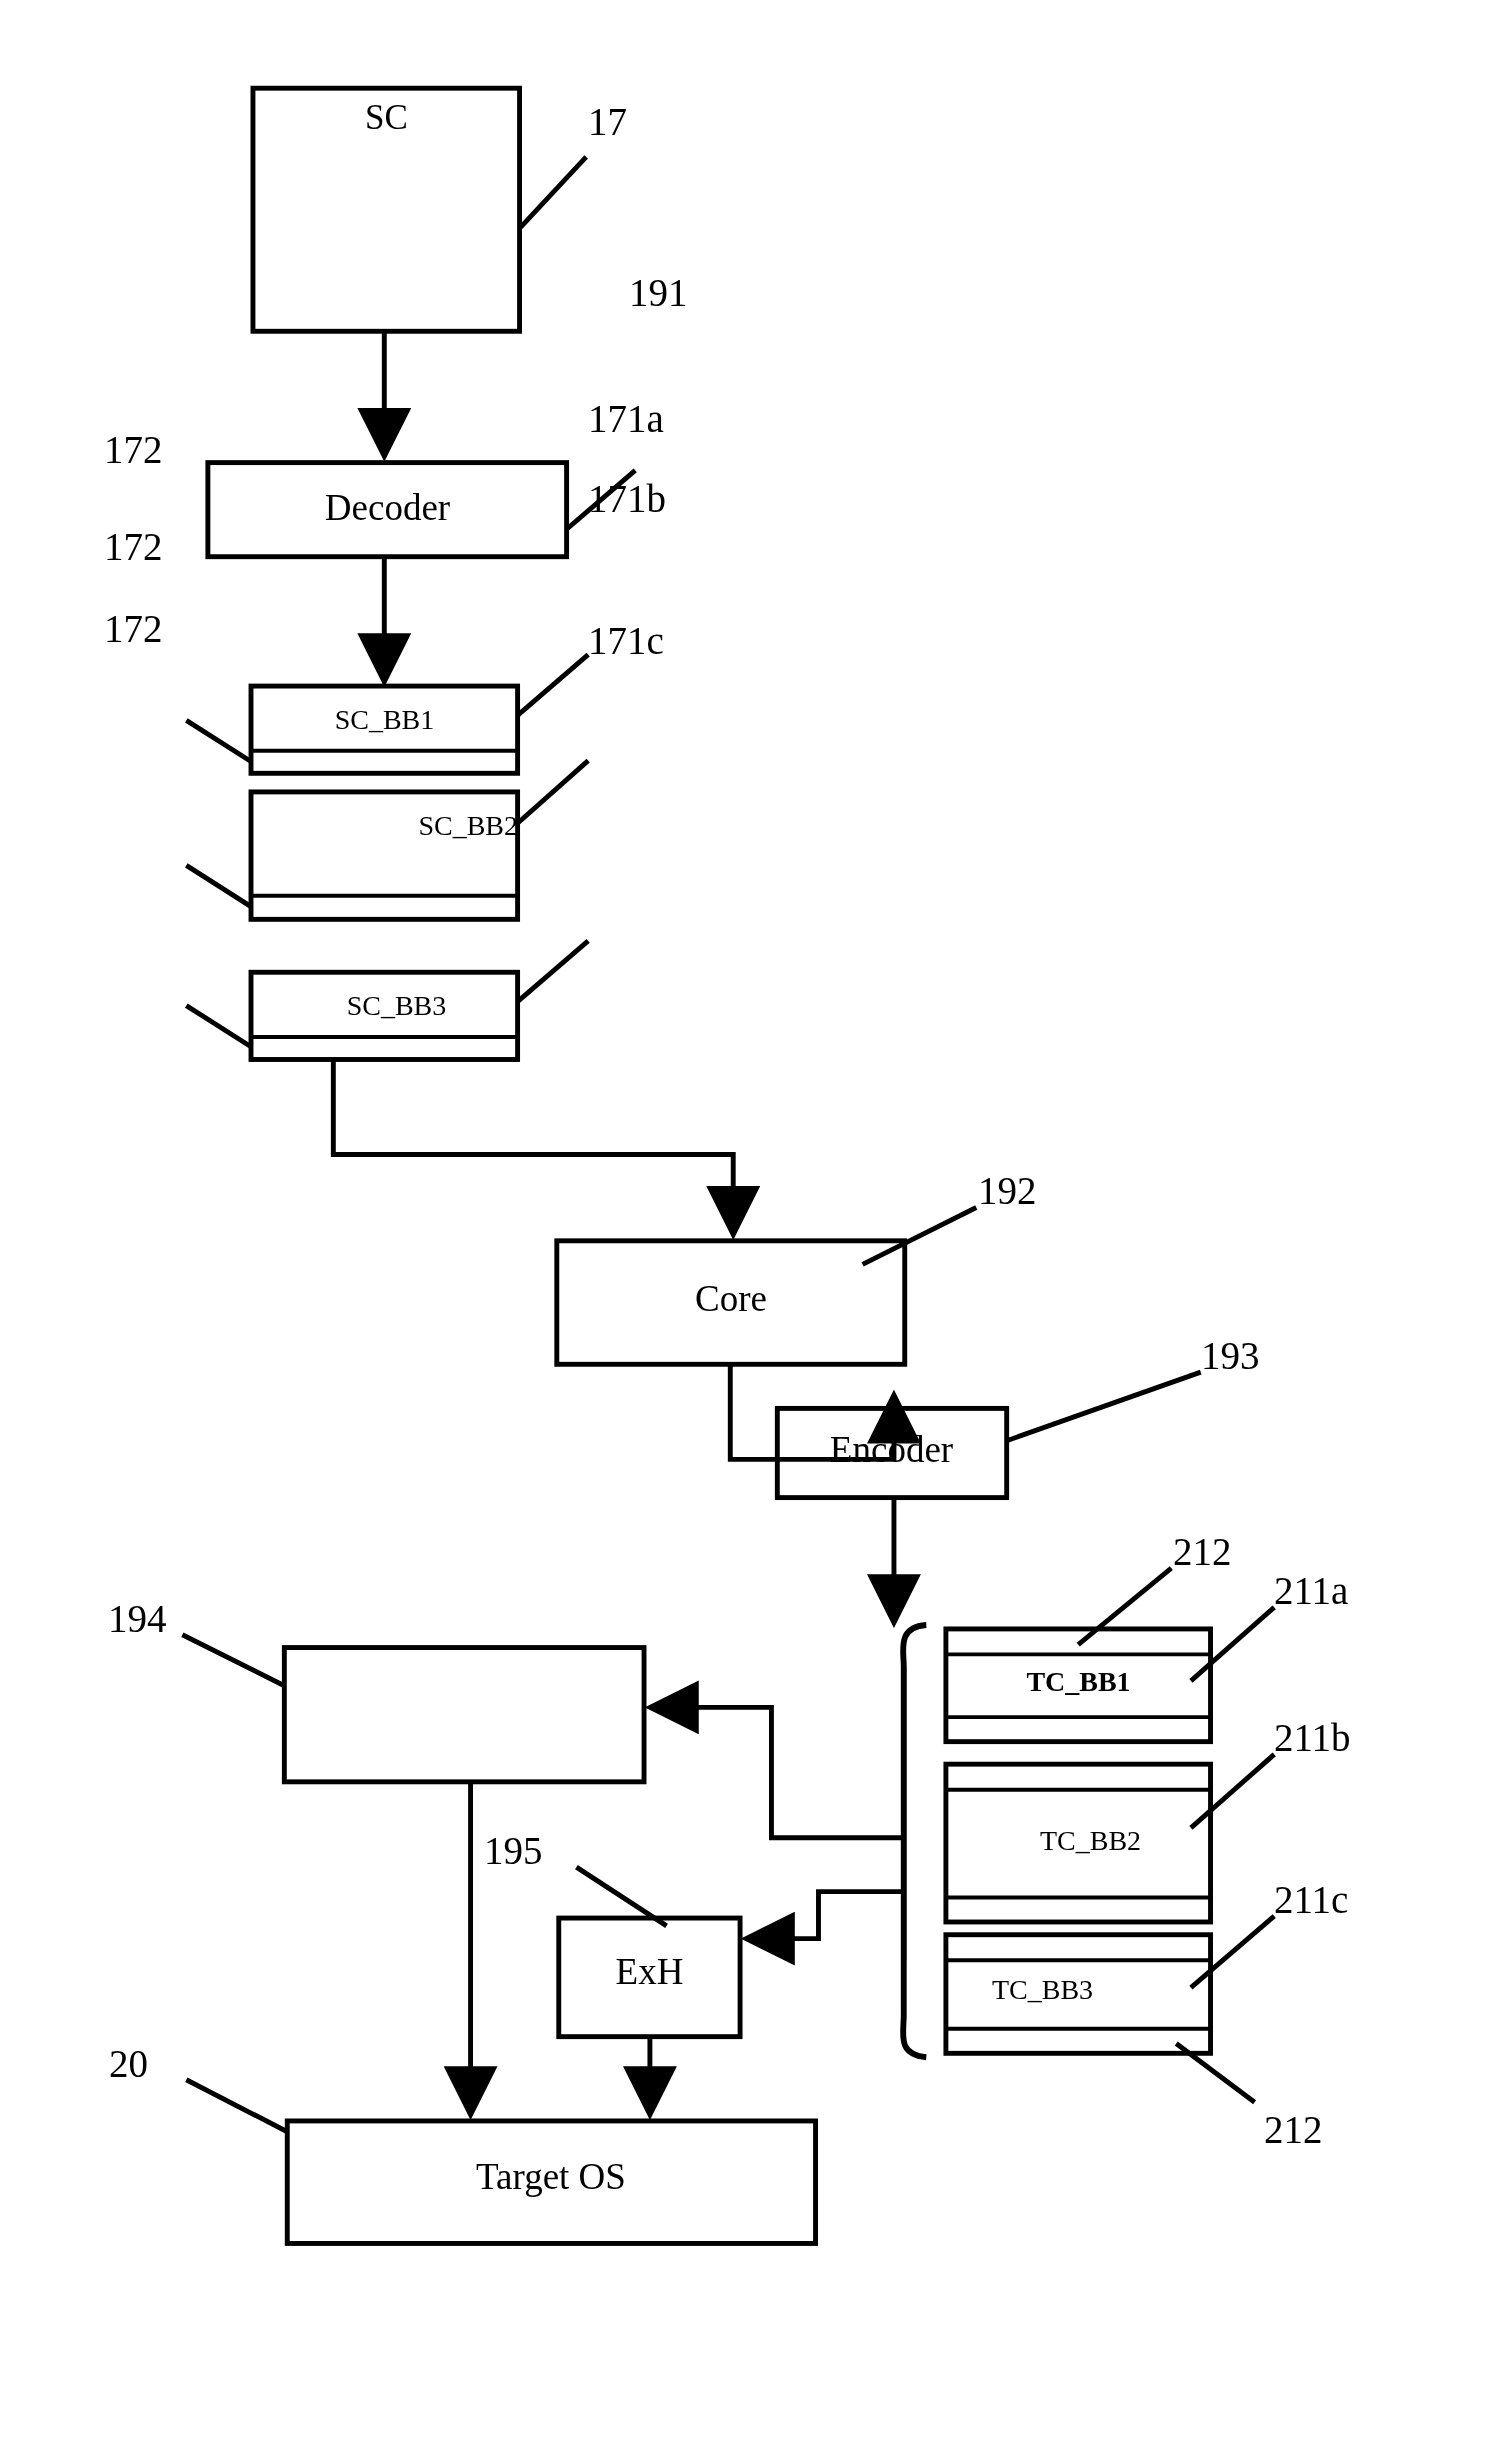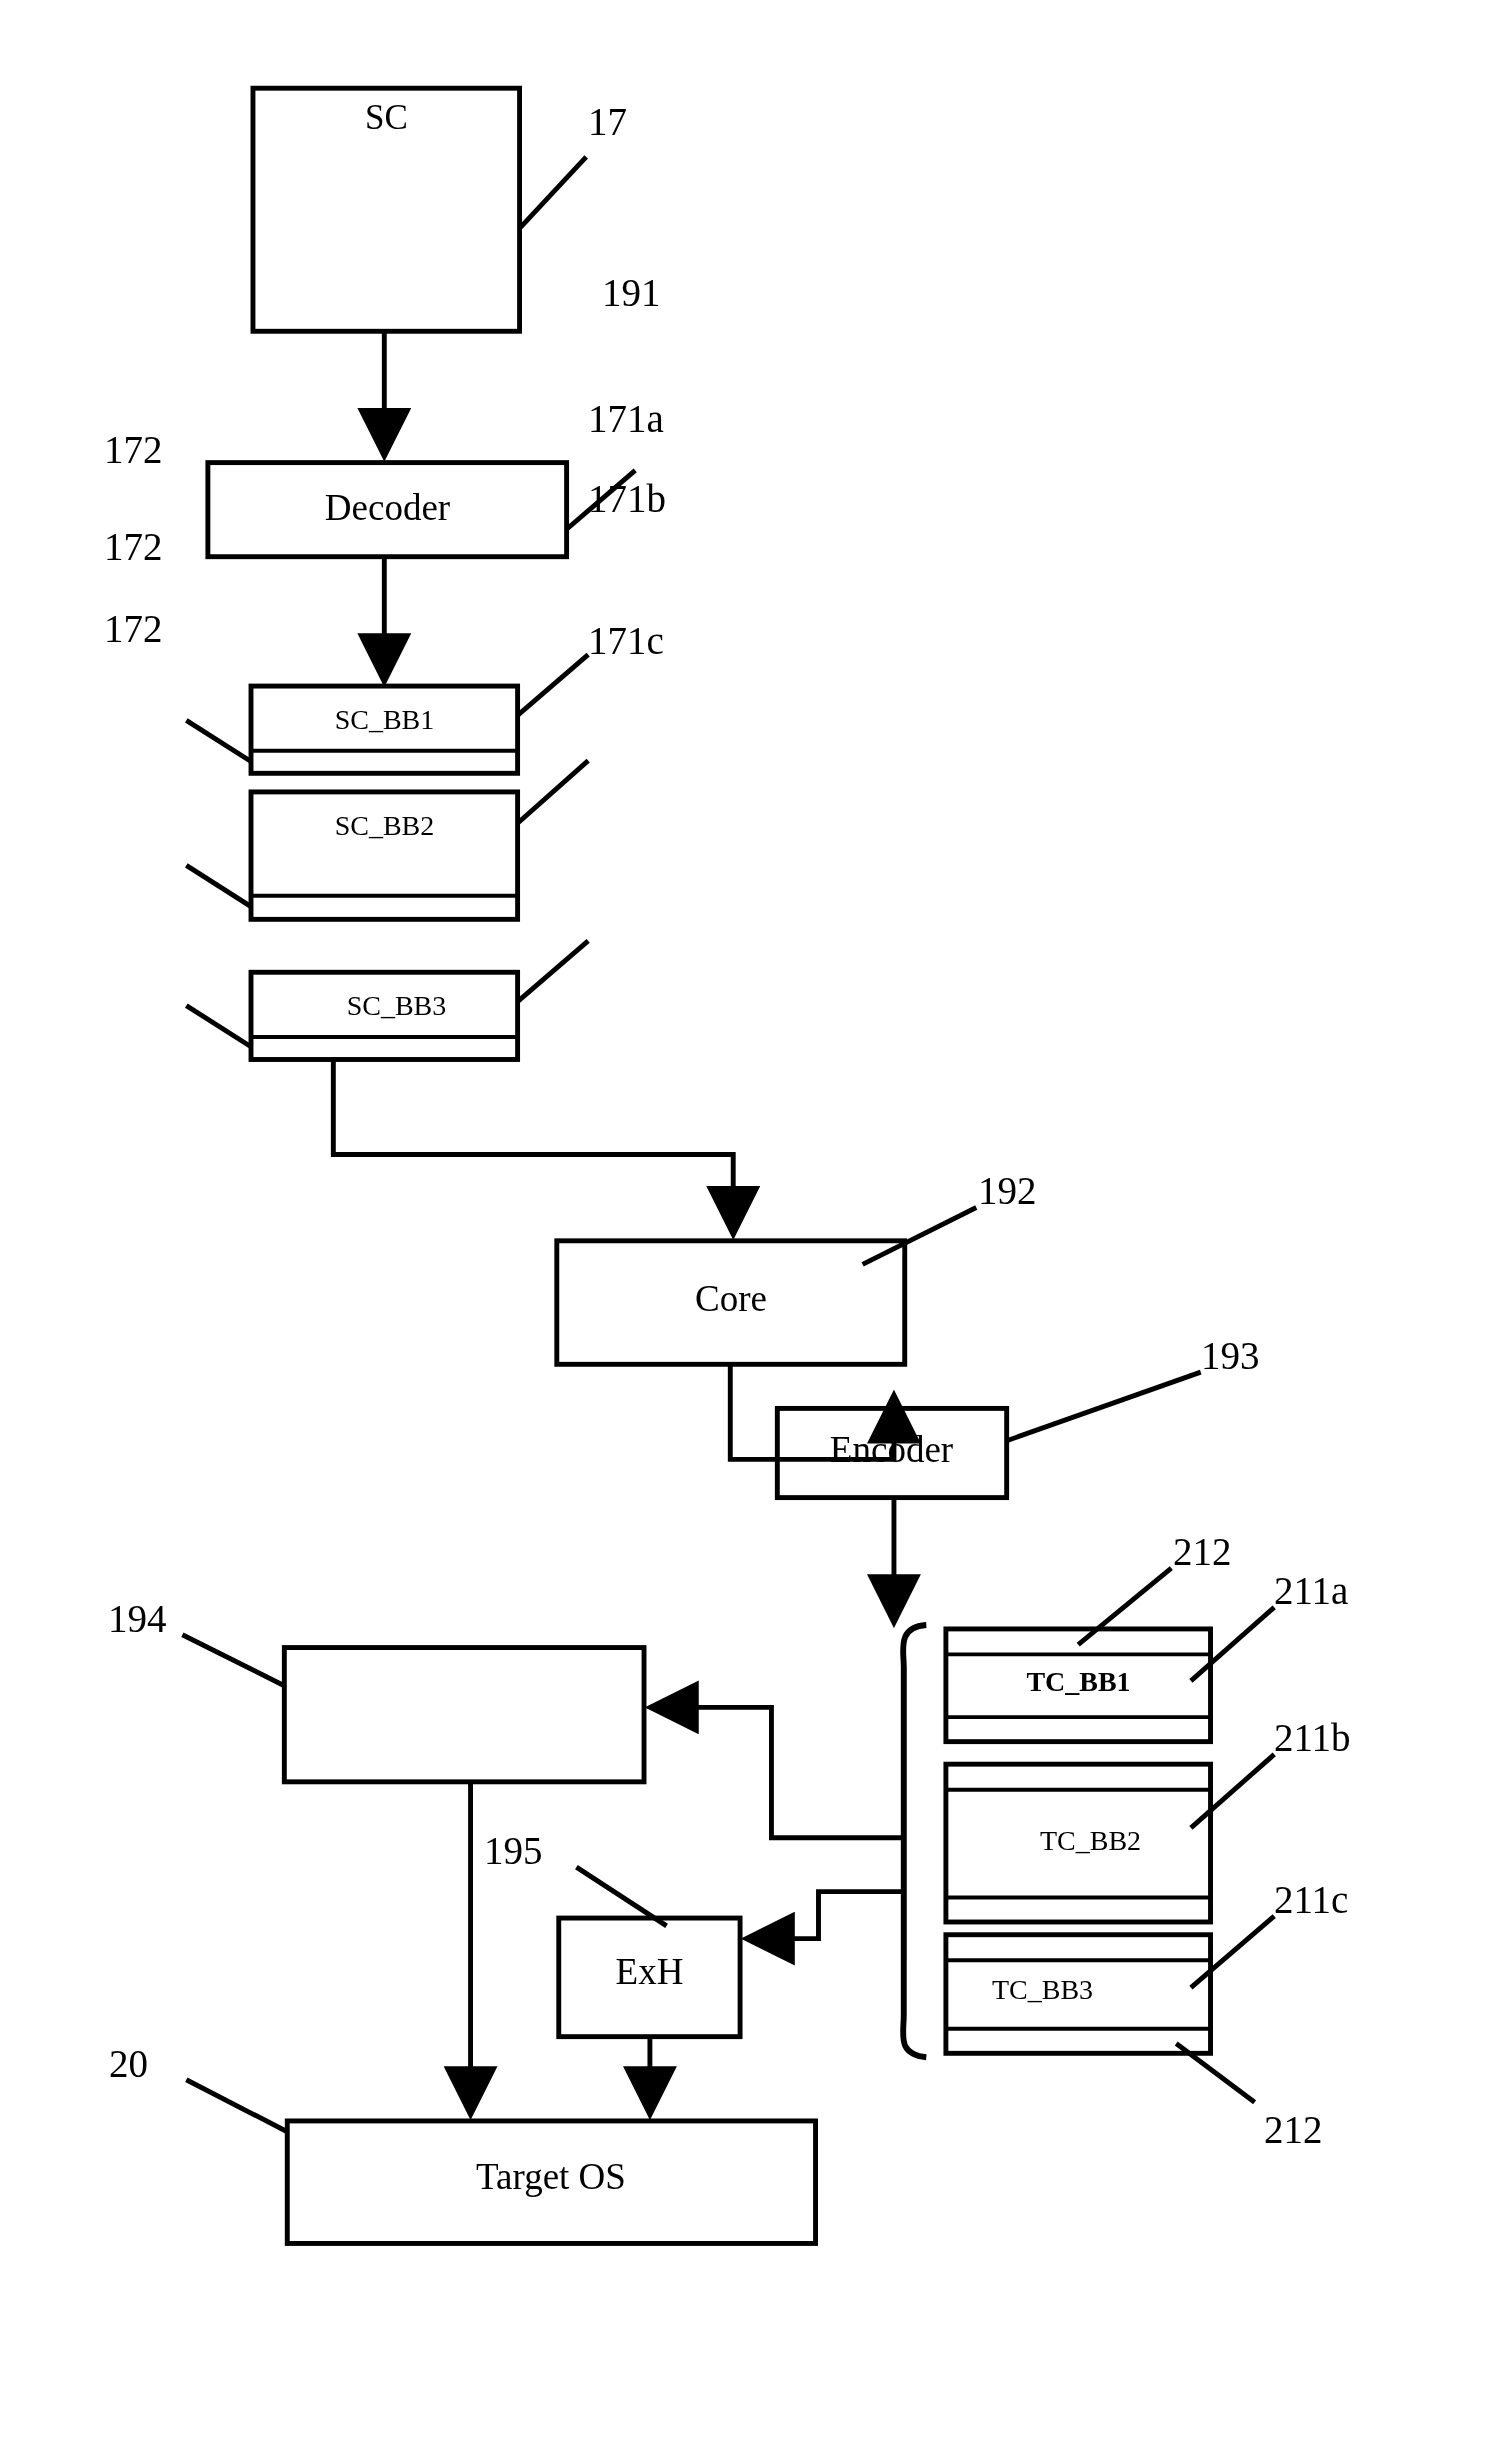--- a/index.html
+++ b/index.html
@@ -123,29 +123,29 @@
   <div class="boxlabel t-mid" style="left:557px;top:1278px;width:348px;">Core</div>
 
   <div class="boxlabel t-mid" style="left:777px;top:1429px;width:229px;">Encoder</div>
 
 
   <div class="boxlabel t-mid" style="left:559px;top:1951px;width:181px;">ExH</div>
 
   <div class="boxlabel t-mid" style="left:287px;top:2156px;width:528px;">Target OS</div>
 
   <div class="bbtext" style="left:251px;top:704px;width:267px;">SC_BB1</div>
-  <div class="bbtext" style="left:251px;top:810px;width:267px;">SC_BB2</div>
+  <div class="bbtext" style="left:251px;top:810px;width:267px;text-align:right;">SC_BB2</div>
   <div class="bbtext" style="left:263px;top:990px;width:267px;">SC_BB3</div>
 
   <div class="bbtext" style="left:946px;top:1666px;width:265px;font-weight:bold;">TC_BB1</div>
   <div class="bbtext" style="left:958px;top:1825px;width:265px;">TC_BB2</div>
   <div class="bbtext" style="left:910px;top:1974px;width:265px;">TC_BB3</div>
 
   <div class="reflabel" style="left:588px;top:99px;">17</div>
-  <div class="reflabel" style="left:602px;top:270px;">191</div>
+  <div class="reflabel" style="left:629px;top:270px;">191</div>
   <div class="reflabel" style="left:588px;top:396px;">171a</div>
   <div class="reflabel" style="left:104px;top:427px;">172</div>
   <div class="reflabel" style="left:588px;top:476px;">171b</div>
   <div class="reflabel" style="left:104px;top:524px;">172</div>
   <div class="reflabel" style="left:588px;top:574px;margin-top:44px;">171c</div>
   <div class="reflabel" style="left:104px;top:606px;">172</div>
   <div class="reflabel" style="left:978px;top:1168px;">192</div>
   <div class="reflabel" style="left:1201px;top:1333px;">193</div>
   <div class="reflabel" style="left:1173px;top:1529px;">212</div>
   <div class="reflabel" style="left:1274px;top:1568px;">211a</div>

